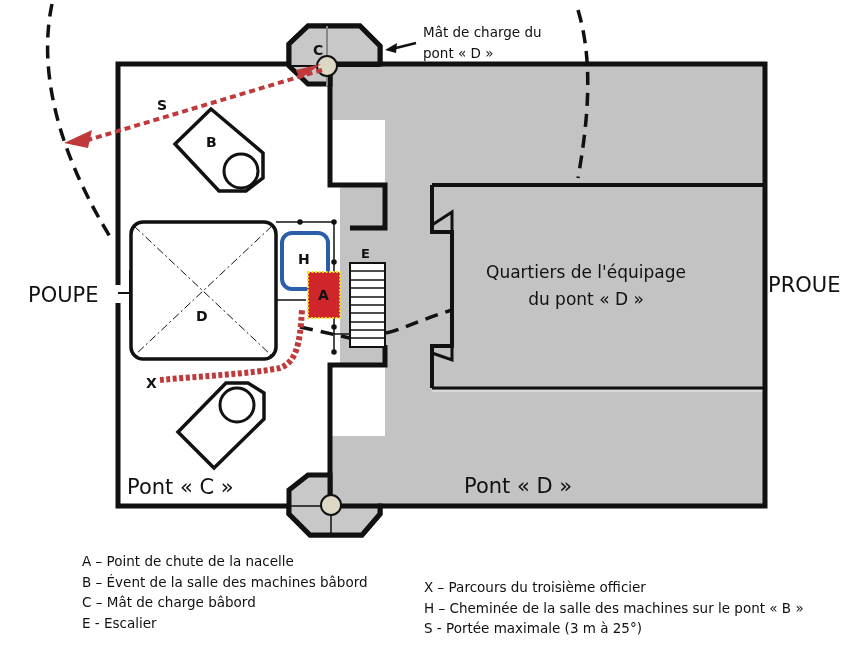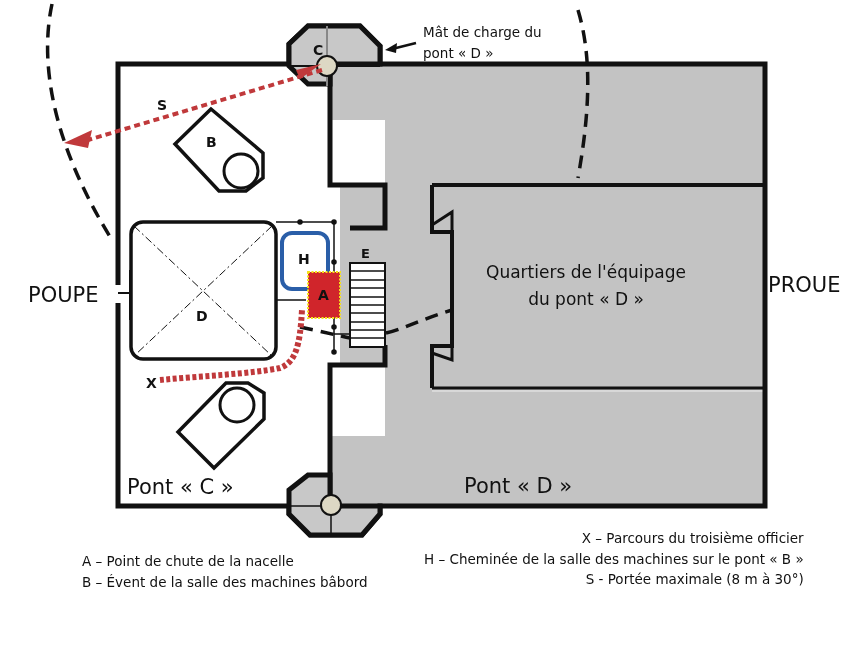--- a/index.html
+++ b/index.html
@@ -2,21 +2,21 @@
 <html><head>
 <meta charset="utf-8">
 <style>
   html, body { margin: 0; padding: 0; background: #ffffff; }
   body { width: 864px; height: 662px; position: relative; overflow: hidden; font-family: "Liberation Sans", sans-serif; }
   #diagram { position: absolute; left: 0; top: 0; width: 864px; height: 662px; }
   .lbl { font-family: "DejaVu Sans", sans-serif; fill: #111; }
   .legend { position: absolute; font-family: "DejaVu Sans", sans-serif; font-size: 13.5px; color: #111; line-height: 20.5px; }
   .legend div { white-space: nowrap; }
   #legend-left { left: 82px; top: 551px; }
-  #legend-right { left: 424px; top: 528px; text-align: right; }
+  #legend-right { left: 424px; top: 577px; }
 </style>
 </head>
 <body>
 
 <svg id="diagram" viewBox="0 0 864 662" xmlns="http://www.w3.org/2000/svg">
 
   <path d="M330,66 L765,66 L765,506 L330,506 L330,436 L385,436 L385,365 L340,365 L340,185 L385,185 L385,120 L330,120 Z" fill="#c3c3c3" stroke="none"></path>
 
   <line x1="432" y1="185" x2="765" y2="185" stroke="#111" stroke-width="4"></line>
   <line x1="432" y1="388" x2="765" y2="388" stroke="#111" stroke-width="3"></line>
@@ -119,18 +119,20 @@
   <text class="lbl" x="586" y="278" font-size="17" text-anchor="middle">Quartiers de l'équipage</text>
   <text class="lbl" x="586" y="305" font-size="17" text-anchor="middle">du pont « D »</text>
 
   <text class="lbl" x="423" y="37" font-size="13.5">Mât de charge du</text>
   <text class="lbl" x="423" y="58" font-size="13.5">pont « D »</text>
 </svg>
 
 <div id="legend-left" class="legend">
   <div>A – Point de chute de la nacelle</div>
   <div>B – Évent de la salle des machines bâbord</div>
+  <div>C – Mât de charge bâbord</div>
+  <div>E - Escalier</div>
 </div>
 <div id="legend-right" class="legend">
   <div>X – Parcours du troisième officier</div>
   <div>H – Cheminée de la salle des machines sur le pont « B »</div>
-  <div>S - Portée maximale (8 m à 30°)</div>
+  <div>S - Portée maximale (3 m à 25°)</div>
 </div>
 
 </body></html>

